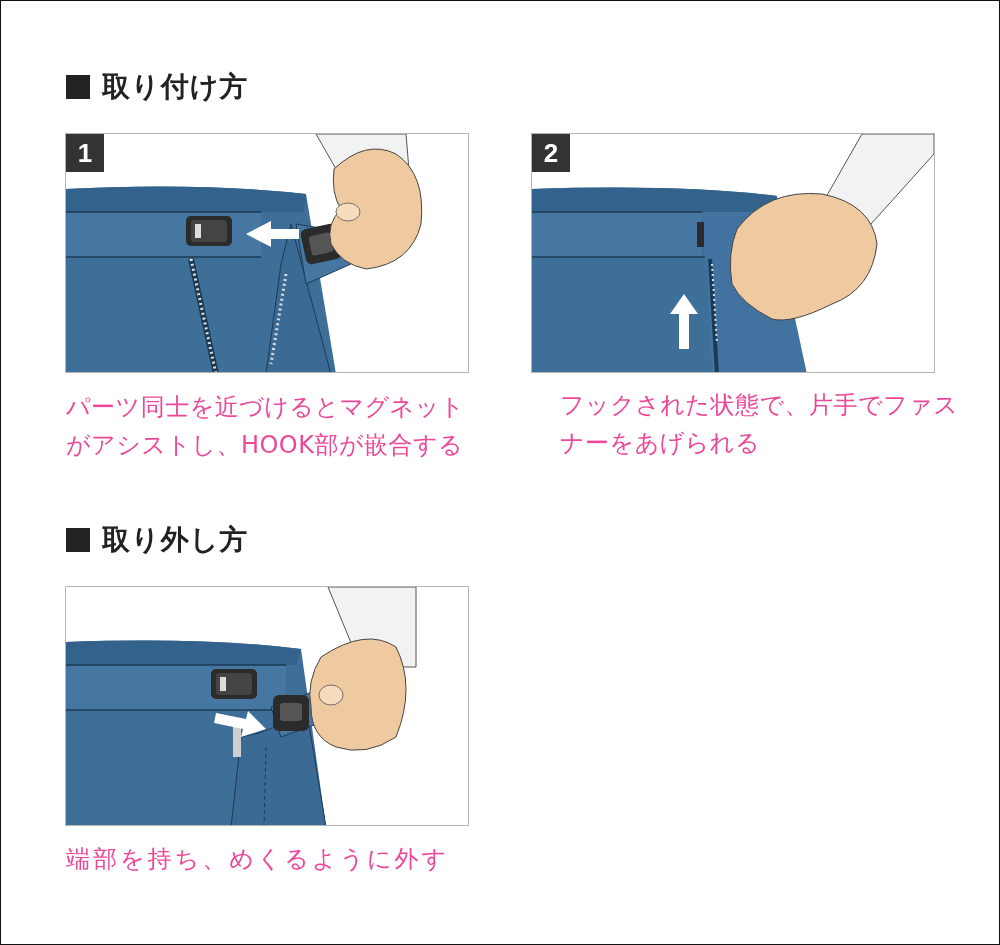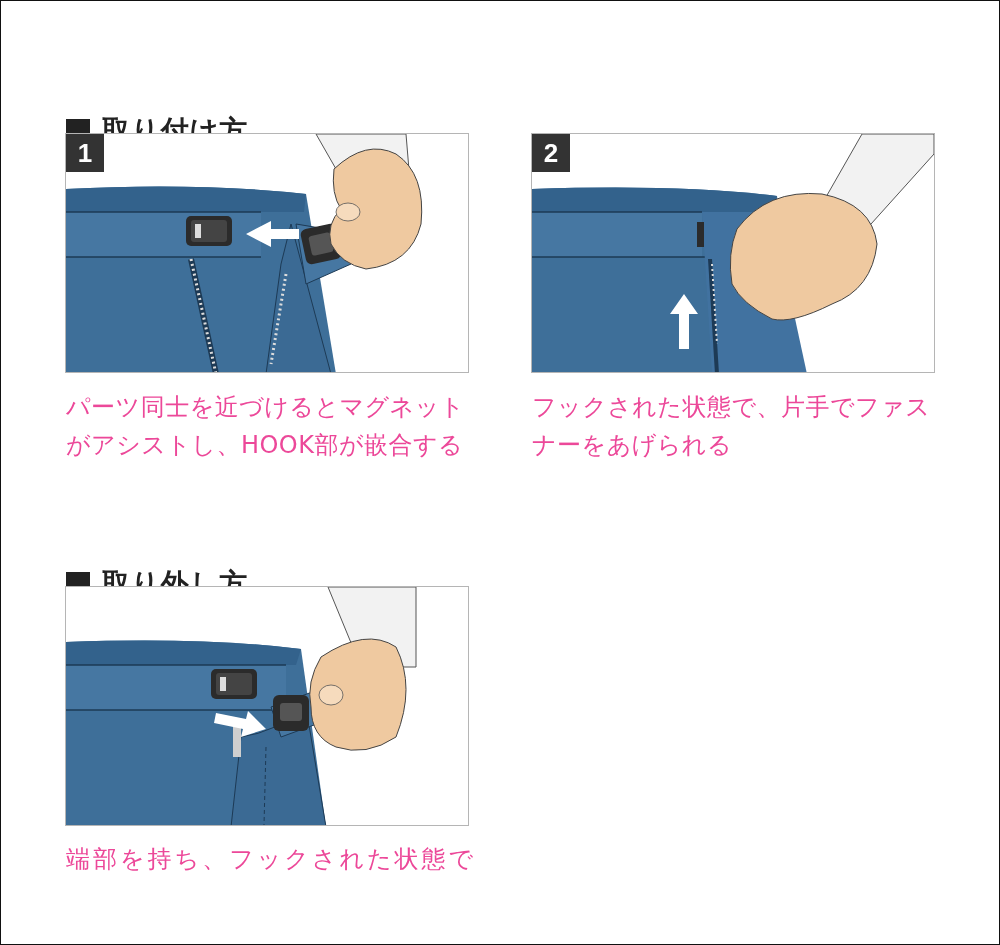--- a/index.html
+++ b/index.html
@@ -1,21 +1,21 @@
 <!DOCTYPE html>
 <html><head>
 <meta charset="utf-8">
 <style>
   html, body { margin: 0; padding: 0; background: #ffffff; }
   body { width: 1000px; height: 945px; position: relative; overflow: hidden;
          font-family: "DejaVu Sans", "Liberation Sans", sans-serif; color: #222; }
   .frame { position: absolute; left: 0; top: 0; width: 998px; height: 943px;
            border: 1px solid #111; box-sizing: content-box; }
   .section-title { position: absolute; display: flex; align-items: center;
-                   font-size: 28px; font-weight: bold; color: #222; letter-spacing: 1px; margin-top: 44px; }
+                   font-size: 28px; font-weight: bold; color: #222; letter-spacing: 1px; }
   .section-title .sq { width: 24px; height: 24px; background: #222; margin-right: 12px; }
   .panel { position: absolute; width: 402px; height: 238px; border: 1px solid #b5b5b5;
            background: #fff; overflow: hidden; }
   .panel svg { display: block; }
   .step-badge { position: absolute; left: 0; top: 0; width: 38px; height: 38px;
                 background: #333; color: #fff; font-family: "Liberation Sans", sans-serif;
                 font-weight: bold; font-size: 26px; display: flex; align-items: center;
                 justify-content: center; }
   .caption { position: absolute; font-size: 24px; line-height: 38px; color: #ec4899;
              white-space: pre-line; letter-spacing: 0.5px; }
@@ -78,21 +78,21 @@
 
     <polygon points="152,160 138,180 147,180 147,215 157,215 157,180 166,180" fill="#ffffff"></polygon>
 
     <path d="M205 95 Q235 55 290 60 Q340 70 345 110 Q340 155 300 170 Q260 190 240 185 Q210 170 200 150 Q195 120 205 95 Z" fill="#efc9a0" stroke="#444" stroke-width="1"></path>
   </svg>
   <div class="step-badge">2</div>
 </div>
 
 <div class="caption" style="left:66px; top:388px; width:420px;">パーツ同士を近づけるとマグネット
 がアシストし、HOOK部が嵌合する</div>
-<div class="caption" style="left:532px; top:388px; width:420px;">フックされた状態で、片手でファス
+<div class="caption" style="left:560px; top:388px; width:420px;font-family:Liberation Mono, monospace;">フックされた状態で、片手でファス
 ナーをあげられる</div>
 
 <div class="section-title" style="left:66px; top:521px;align-items:center;">
   <span class="sq"></span>
   <span>取り外し方</span>
 </div>
 
 <div class="panel" style="left:65px; top:586px;">
   <svg width="402" height="238" viewBox="0 0 402 238">
     <path d="M262 0 L350 0 L350 80 L295 80 Z" fill="#f2f2f2" stroke="#555" stroke-width="1"></path>
@@ -109,13 +109,13 @@
     <rect x="154" y="90" width="6" height="14" fill="#ddd"></rect>
     <path d="M205 120 L260 100 L270 130 L215 150 Z" fill="#4677a2" stroke="#1d3a55" stroke-width="1"></path>
     <rect x="207" y="108" width="36" height="36" rx="6" fill="#2b2b2b"></rect>
     <rect x="214" y="116" width="22" height="18" rx="3" fill="#555"></rect>
     <polygon points="150,126 180,132 182,124 200,142 175,150 177,142 148,136" fill="#ffffff"></polygon>
     <path d="M255 70 Q300 40 330 60 Q350 100 330 150 Q300 170 270 160 Q245 150 245 120 Q240 95 255 70 Z" fill="#efc9a0" stroke="#444" stroke-width="1"></path>
     <ellipse cx="265" cy="108" rx="12" ry="10" fill="#f6dbbd" stroke="#555" stroke-width="0.8"></ellipse>
   </svg>
 </div>
 
-<div class="caption" style="left:66px; top:840px; width:420px; letter-spacing:3px;">端部を持ち、フックされた状態で</div>
+<div class="caption" style="left:66px; top:840px; width:420px; letter-spacing:3px;">端部を持ち、めくるように外す</div>
 
 </body></html>

